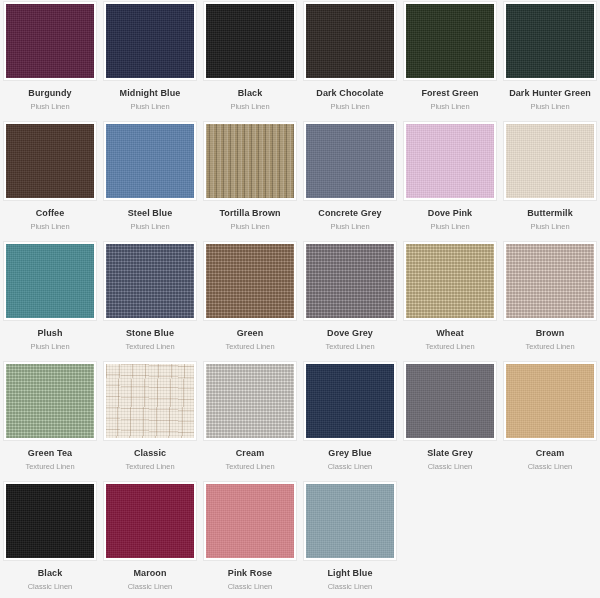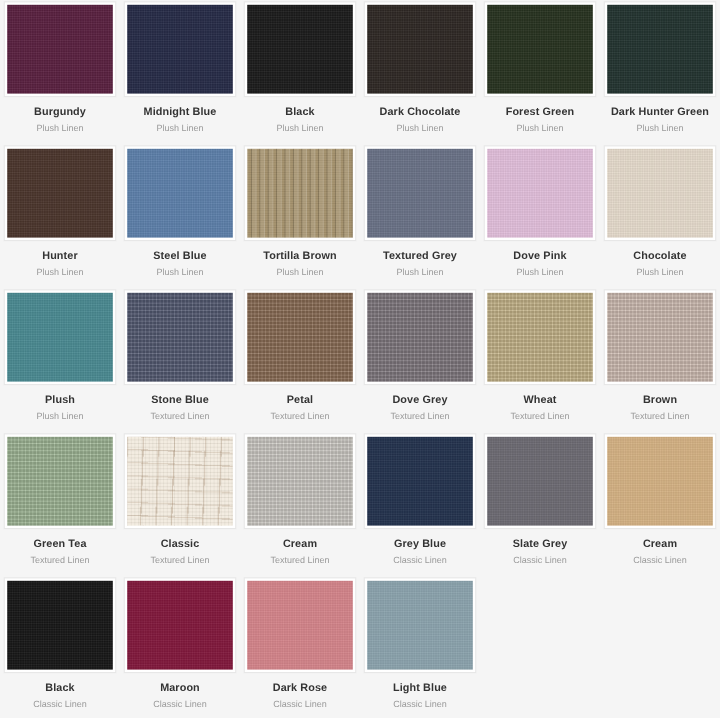--- a/index.html
+++ b/index.html
@@ -157,77 +157,77 @@
       <div class="swatch-frame">
         <div class="swatch-chip tex-plush" style="background-color: rgb(34, 51, 47);"></div>
       </div>
       <div class="swatch-name">Dark Hunter Green</div>
       <div class="swatch-collection">Plush Linen</div>
     </div>
     <div class="swatch-card">
       <div class="swatch-frame">
         <div class="swatch-chip tex-plush" style="background-color: rgb(75, 53, 44);"></div>
       </div>
-      <div class="swatch-name">Hunter</div>
+      <div class="swatch-name">Coffee</div>
       <div class="swatch-collection">Plush Linen</div>
     </div>
     <div class="swatch-card">
       <div class="swatch-frame">
         <div class="swatch-chip tex-plush" style="background-color: rgb(93, 128, 171);"></div>
       </div>
       <div class="swatch-name">Steel Blue</div>
       <div class="swatch-collection">Plush Linen</div>
     </div>
     <div class="swatch-card">
       <div class="swatch-frame">
         <div class="swatch-chip tex-grain" style="background-color: rgb(163, 144, 107);"></div>
       </div>
       <div class="swatch-name">Tortilla Brown</div>
       <div class="swatch-collection">Plush Linen</div>
     </div>
     <div class="swatch-card">
       <div class="swatch-frame">
         <div class="swatch-chip tex-plush" style="background-color: rgb(106, 114, 135);"></div>
       </div>
-      <div class="swatch-name">Textured Grey</div>
+      <div class="swatch-name">Concrete Grey</div>
       <div class="swatch-collection">Plush Linen</div>
     </div>
     <div class="swatch-card">
       <div class="swatch-frame">
         <div class="swatch-chip tex-plush" style="background-color: rgb(227, 192, 220);"></div>
       </div>
       <div class="swatch-name">Dove Pink</div>
       <div class="swatch-collection">Plush Linen</div>
     </div>
     <div class="swatch-card">
       <div class="swatch-frame">
         <div class="swatch-chip tex-plush" style="background-color: rgb(231, 220, 205);"></div>
       </div>
-      <div class="swatch-name">Chocolate</div>
+      <div class="swatch-name">Buttermilk</div>
       <div class="swatch-collection">Plush Linen</div>
     </div>
     <div class="swatch-card">
       <div class="swatch-frame">
         <div class="swatch-chip tex-plush" style="background-color: rgb(74, 138, 146);"></div>
       </div>
       <div class="swatch-name">Plush</div>
       <div class="swatch-collection">Plush Linen</div>
     </div>
     <div class="swatch-card">
       <div class="swatch-frame">
         <div class="swatch-chip tex-textured" style="background-color: rgb(88, 95, 120);"></div>
       </div>
       <div class="swatch-name">Stone Blue</div>
       <div class="swatch-collection">Textured Linen</div>
     </div>
     <div class="swatch-card">
       <div class="swatch-frame">
         <div class="swatch-chip tex-textured" style="background-color: rgb(145, 114, 89);"></div>
       </div>
-      <div class="swatch-name">Petal</div>
+      <div class="swatch-name">Green</div>
       <div class="swatch-collection">Textured Linen</div>
     </div>
     <div class="swatch-card">
       <div class="swatch-frame">
         <div class="swatch-chip tex-textured" style="background-color: rgb(134, 126, 133);"></div>
       </div>
       <div class="swatch-name">Dove Grey</div>
       <div class="swatch-collection">Textured Linen</div>
     </div>
     <div class="swatch-card">
@@ -297,21 +297,21 @@
       <div class="swatch-frame">
         <div class="swatch-chip tex-classic" style="background-color: rgb(129, 24, 60);"></div>
       </div>
       <div class="swatch-name">Maroon</div>
       <div class="swatch-collection">Classic Linen</div>
     </div>
     <div class="swatch-card">
       <div class="swatch-frame">
         <div class="swatch-chip tex-classic" style="background-color: rgb(212, 132, 138);"></div>
       </div>
-      <div class="swatch-name">Dark Rose</div>
+      <div class="swatch-name">Pink Rose</div>
       <div class="swatch-collection">Classic Linen</div>
     </div>
     <div class="swatch-card">
       <div class="swatch-frame">
         <div class="swatch-chip tex-classic" style="background-color: rgb(139, 163, 173);"></div>
       </div>
       <div class="swatch-name">Light Blue</div>
       <div class="swatch-collection">Classic Linen</div>
     </div>
   </main>

